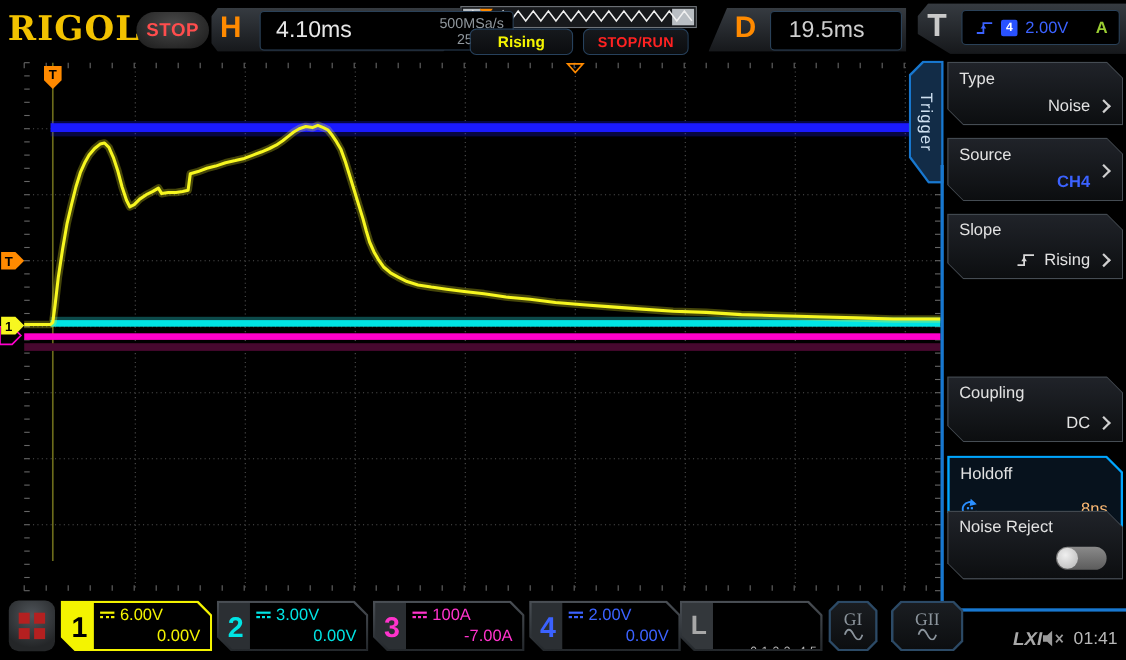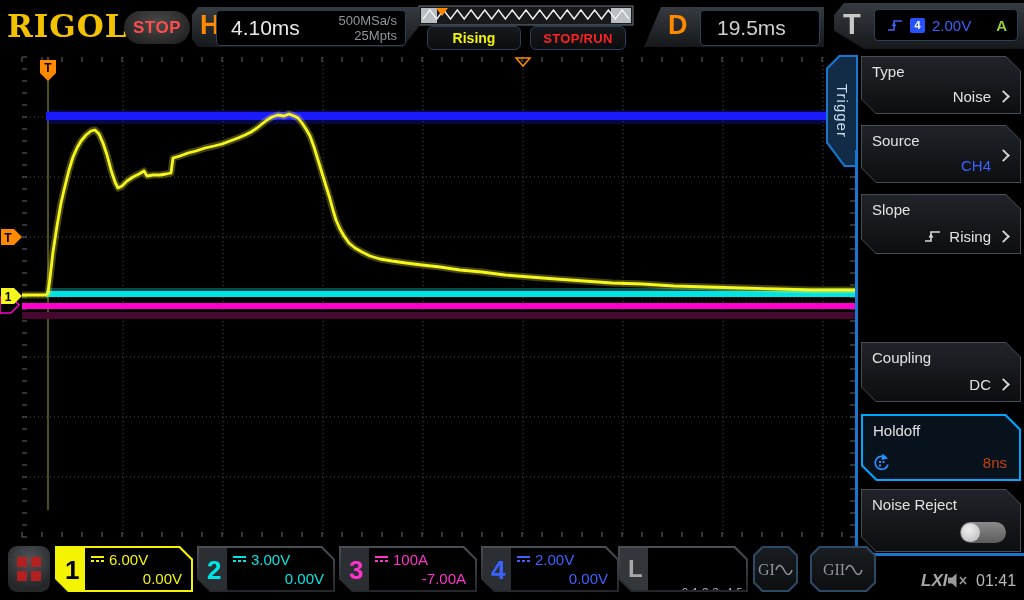--- a/index.html
+++ b/index.html
@@ -16,21 +16,21 @@
         font-weight:bold;font-size:17px;color:#ff4d4d;letter-spacing:.5px;}
   .panel{background:linear-gradient(180deg,#363b41,#16181b);}
   .h-panel{left:192px;top:7px;width:228px;height:40px;
         clip-path:polygon(6px 0,100% 0,100% 45%,calc(100% - 17px) 100%,6px 100%,0 80%,0 20%);}
   .d-panel{left:644px;top:7px;width:180px;height:40px;
         clip-path:polygon(17px 0,100% 0,100% 100%,0 100%);}
   .t-panel{left:834px;top:3px;width:190px;height:46px;
         clip-path:polygon(10px 0,100% 0,100% 100%,30px 100%,0 60%,0 12px);}
   .hdt-letter{font-weight:bold;font-size:27px;color:#ff8a00;}
   .valbox{background:#000;border:1px solid #2a4158;border-radius:4px;}
-  .h-valbox{left:216px;top:10px;width:188px;height:34px;}
+  .h-valbox{left:236px;top:10px;width:188px;height:34px;padding-left:41px;}
   .h-time{left:14px;top:5px;font-size:21px;color:#e8e8e8;}
   .h-rate{right:8px;top:2px;text-align:right;font-size:13px;line-height:15px;color:#8f969c;}
   .d-valbox{left:700px;top:10px;width:118px;height:34px;text-align:right;}
   .d-time{left:16px;top:5px;font-size:21px;color:#cfcfcf;}
   .t-valbox{left:874px;top:9px;width:144px;height:32px;display:flex;align-items:center;gap:7px;padding-left:12px;box-sizing:border-box;}
   .t-letter{left:843px;top:8px;font-weight:bold;font-size:29px;color:#c9c9c9;}
   .ch4-badge{width:15px;height:15px;background:#2952ff;border-radius:2px;color:#fff;
         font-size:11px;font-weight:bold;display:flex;align-items:center;justify-content:center;}
   .t-level{color:#3b62ff;font-size:15px;}
   .t-mode{color:#9acd32;font-weight:bold;font-size:15px;margin-left:auto;margin-right:10px;}
@@ -51,21 +51,21 @@
   .mbox{left:861px;width:160px;background:#464d54;
         clip-path:polygon(0 0,calc(100% - 15px) 0,100% 15px,100% 100%,15px 100%,0 calc(100% - 15px));}
   .mbox-in{position:absolute;inset:1px;background:linear-gradient(180deg,#202329,#0c0e10);
         clip-path:polygon(0 0,calc(100% - 14px) 0,100% 14px,100% 100%,14px 100%,0 calc(100% - 14px));}
   .mbox.hl{background:#00a6ff;}
   .mbox.hl > .mbox-in{inset:2px;background:#07121d;}
   .mlabel{position:absolute;left:10px;top:6px;font-size:15px;color:#e2e2e2;}
   .mvalue{position:absolute;right:12px;bottom:8px;font-size:15px;color:#e2e2e2;display:flex;align-items:center;}
   .chev{display:inline-block;width:7px;height:7px;border-top:2px solid #cfcfcf;
         border-right:2px solid #cfcfcf;transform:rotate(45deg);margin-left:8px;}
-  .blue-text{color:#3b62ff;font-weight:normal;margin-top:20px;}
+  .blue-text{color:#3b62ff;font-weight:bold;margin-top:20px;}
   .toggle{position:absolute;right:14px;bottom:8px;width:46px;height:21px;border-radius:11px;
         background:linear-gradient(180deg,#8a8a8a,#5c5c5c);}
   .knob{position:absolute;left:1px;top:1px;width:19px;height:19px;border-radius:50%;
         background:radial-gradient(circle at 40% 35%,#efefef,#b5b5b5);}
   .slope-ic{margin-right:8px;}
   .holdoff-ic{position:absolute;left:8px;bottom:7px;}
 
   
   .menu-btn{left:8px;top:546px;width:42px;height:46px;border-radius:9px;
         background:radial-gradient(circle at 50% 30%,#50555a,#242628 75%);
@@ -84,21 +84,21 @@
   .coup{position:absolute;left:6px;top:8px;width:13px;}
   .coup .l1{height:2px;}
   .coup .l2{margin-top:2px;height:2px;
         background:linear-gradient(90deg,currentColor 0 3px,transparent 3px 5px,currentColor 5px 8px,transparent 8px 10px,currentColor 10px 13px);}
   .lbox-digits{position:absolute;left:34px;top:7px;font-size:11px;line-height:15px;
         color:#b8b8b8;white-space:pre;letter-spacing:.5px;}
   .gbox{top:546px;height:46px;background:#2c4a66;
         clip-path:polygon(9px 0,calc(100% - 9px) 0,100% 9px,100% calc(100% - 9px),calc(100% - 9px) 100%,9px 100%,0 calc(100% - 9px),0 9px);}
   .gbox-in{position:absolute;inset:2px;background:linear-gradient(180deg,#1a1d21,#0c0e10);
         clip-path:polygon(8px 0,calc(100% - 8px) 0,100% 8px,100% calc(100% - 8px),calc(100% - 8px) 100%,8px 100%,0 calc(100% - 8px),0 8px);
-        display:flex;flex-direction:row;align-items:center;justify-content:center;}
+        display:flex;flex-direction:column;align-items:center;justify-content:center;}
   .glabel{font-family:"Liberation Serif",serif;font-size:16px;color:#8b949c;line-height:15px;}
   .lxi{left:921px;top:571px;font-style:italic;font-weight:bold;font-size:17px;color:#a8a8a8;}
   .clock{left:976px;top:572px;font-size:16px;color:#b8b8b8;}
 </style>
 </head>
 <body>
 
 <svg id="scope-svg" class="abs" style="left:0;top:0;" width="1024" height="600" viewBox="0 0 1024 600">
     <g>
       <line x1="123" y1="57" x2="123" y2="537" stroke="#4f4f4f" stroke-width="1" stroke-dasharray="1 3"></line>
@@ -402,27 +402,27 @@
 <div class="abs mbox hl" style="top:414px;height:67px;">
   <div class="mbox-in">
     <div class="mlabel">Holdoff</div>
     <svg class="holdoff-ic" width="20" height="19">
       <path d="M15,5 A6.5,6.5 0 1 0 17,11.5" stroke="#2b8fff" stroke-width="1.7" fill="none"></path>
       <polygon points="11.5,0.5 17,5.5 10.5,7" fill="#2b8fff"></polygon>
       <rect x="8" y="8" width="2" height="2" fill="#2b8fff"></rect>
       <rect x="11.5" y="8" width="2" height="2" fill="#2b8fff"></rect>
       <rect x="8" y="11.5" width="2" height="2" fill="#2b8fff"></rect>
     </svg>
-    <div class="mvalue" style="color:#c2410c;">
+    <div class="mvalue" style="color:#fdba74;">
         <span>8ns</span>
       </div>
   </div>
 </div>
 
-<div class="abs mbox" style="top:489px;height:63px;">
+<div class="abs mbox" style="top:464px;height:63px;">
   <div class="mbox-in">
     <div class="mlabel">Noise Reject</div>
     <div class="toggle">
         <div class="knob"></div>
       </div>
   </div>
 </div>
 
 <div class="abs menu-btn">
   <div class="menu-grid">

